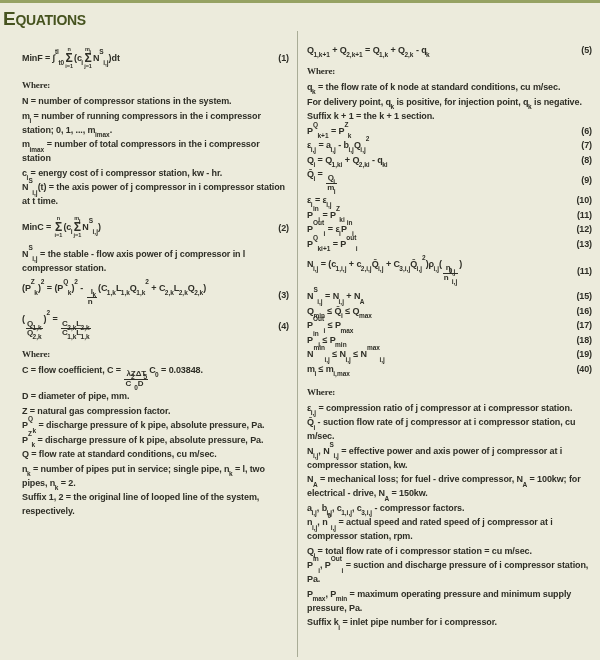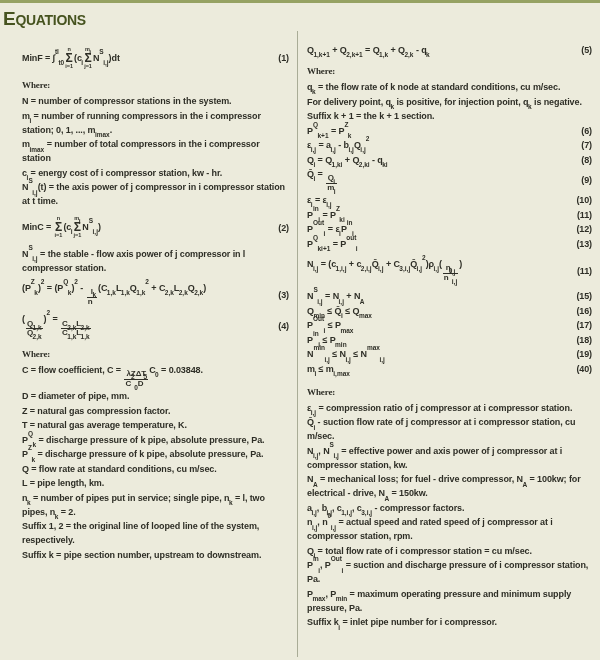--- a/index.html
+++ b/index.html
@@ -89,28 +89,25 @@
           </span></span>
         <span class="eqnum">(4)</span>
       </div>
       <div class="blk head"><span class="math">Where:</span></div>
       <div class="blk line"><span class="math">C = flow coefficient, C = <span class="frac">
             <span class="fnum">λZΔT</span>
             <span class="fden">C<sup>2</sup><sub>0</sub>D<sup>5</sup></span>
           </span>C<sub>0</sub> = 0.03848.</span></div>
       <div class="blk line"><span class="math">D = diameter of pipe, mm.</span></div>
       <div class="blk line"><span class="math">Z = natural gas compression factor.</span></div>
-      <div class="blk line"><span class="math">T = natural gas average temperature, K.</span></div>
       <div class="blk line"><span class="math">P<sup>Q</sup><sub>k</sub> = discharge pressure of k pipe, absolute pressure, Pa.</span></div>
       <div class="blk line"><span class="math">P<sup>Z</sup><sub>k</sub> = discharge pressure of k pipe, absolute pressure, Pa.</span></div>
       <div class="blk line"><span class="math">Q = flow rate at standard conditions, cu m/sec.</span></div>
-      <div class="blk line"><span class="math">L = pipe length, km.</span></div>
       <div class="blk line"><span class="math">n<sub>k</sub> = number of pipes put in service; single pipe, n<sub>k</sub> = l, two pipes, n<sub>k</sub> = 2.</span></div>
       <div class="blk line"><span class="math">Suffix 1, 2 = the original line of looped line of the system, respectively.</span></div>
-      <div class="blk line"><span class="math">Suffix k = pipe section number, upstream to downstream.</span></div>
     </div>
   <div class="col col-right">
       <div class="blk eq">
         <span class="math">Q<sub>1,k+1</sub> + Q<sub>2,k+1</sub> = Q<sub>1,k</sub> + Q<sub>2,k</sub> - q<sub>k</sub></span>
         <span class="eqnum">(5)</span>
       </div>
       <div class="blk head"><span class="math">Where:</span></div>
       <div class="blk line"><span class="math">q<sub>k</sub> = the flow rate of k node at standard conditions, cu m/sec.</span></div>
       <div class="blk line"><span class="math">For delivery point, q<sub>k</sub> is positive, for injection point, q<sub>k</sub> is negative.</span></div>
       <div class="blk line"><span class="math">Suffix k + 1 = the k + 1 section.</span></div>

